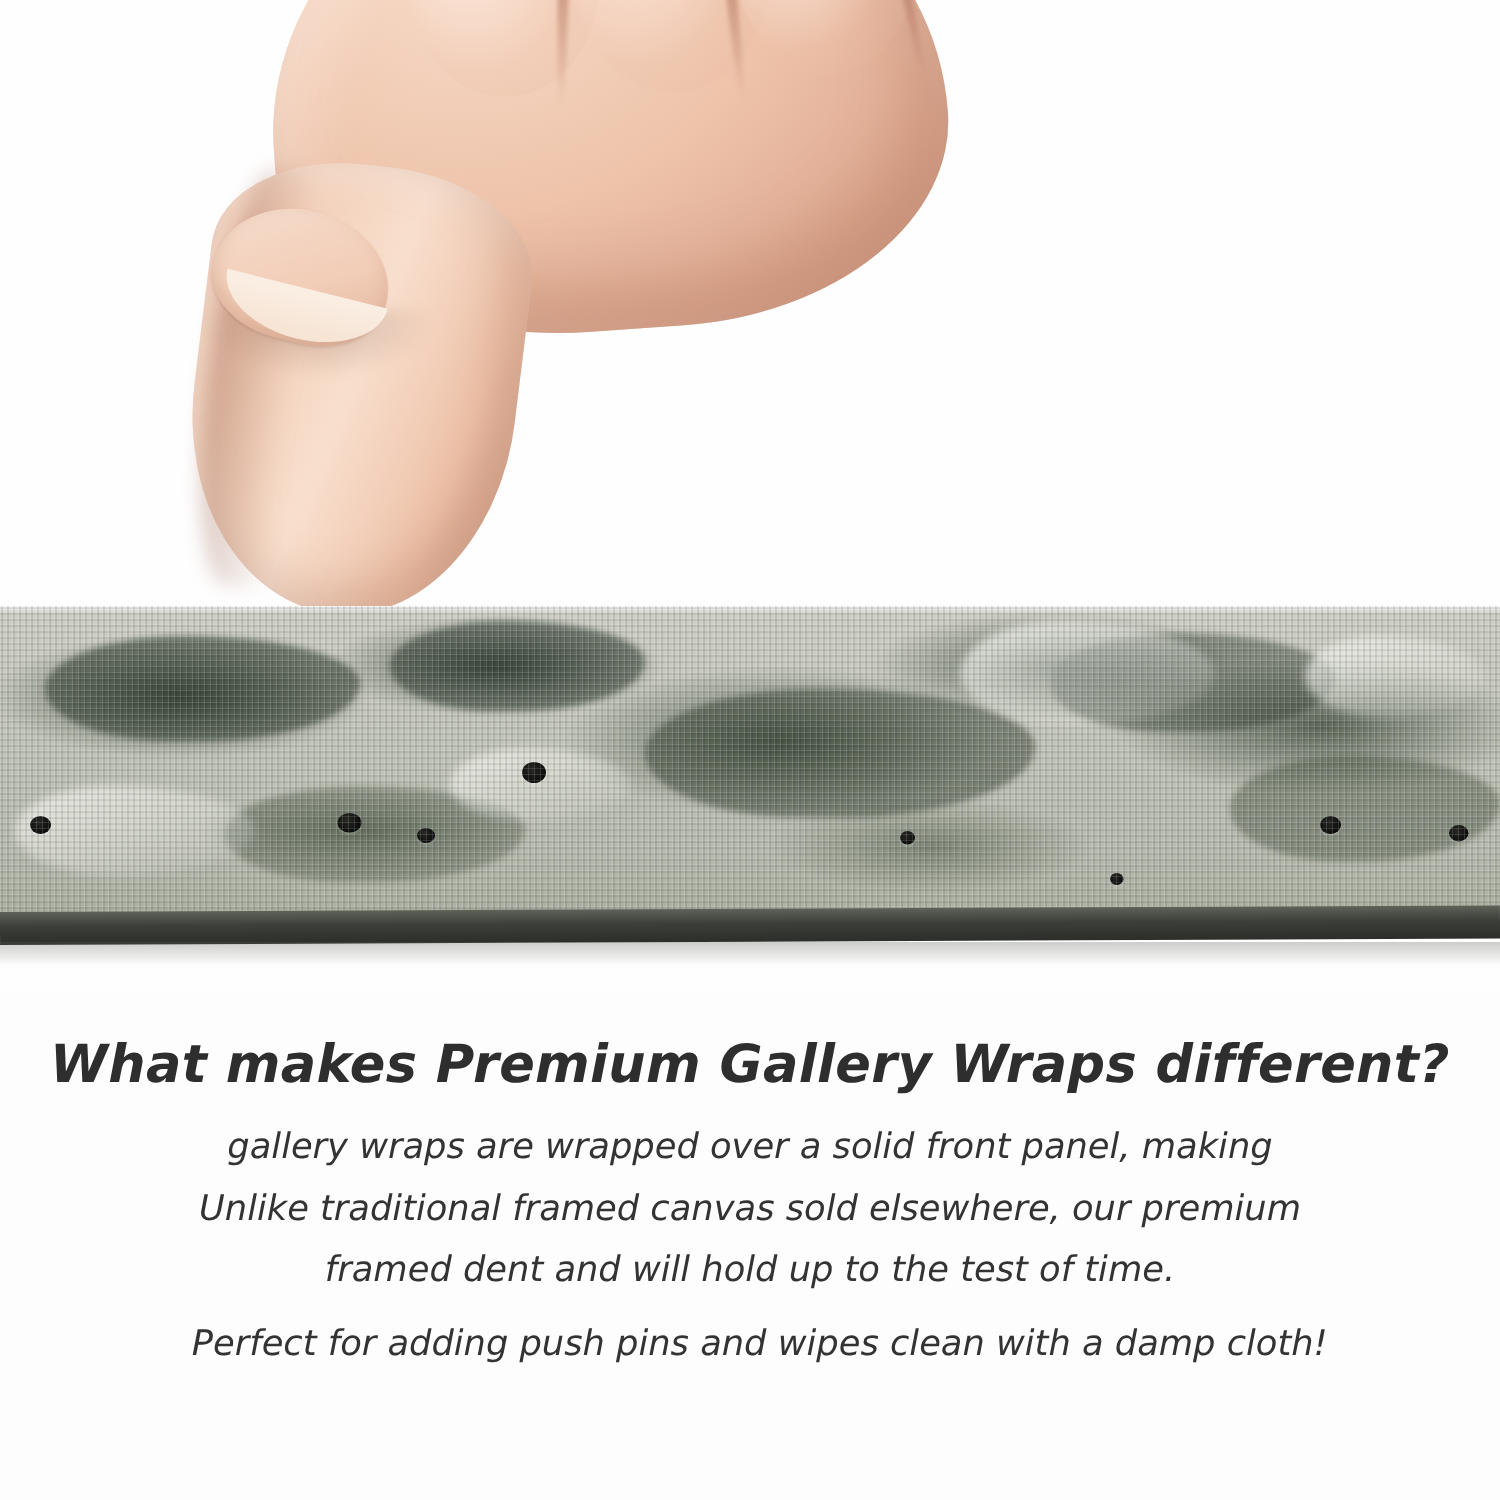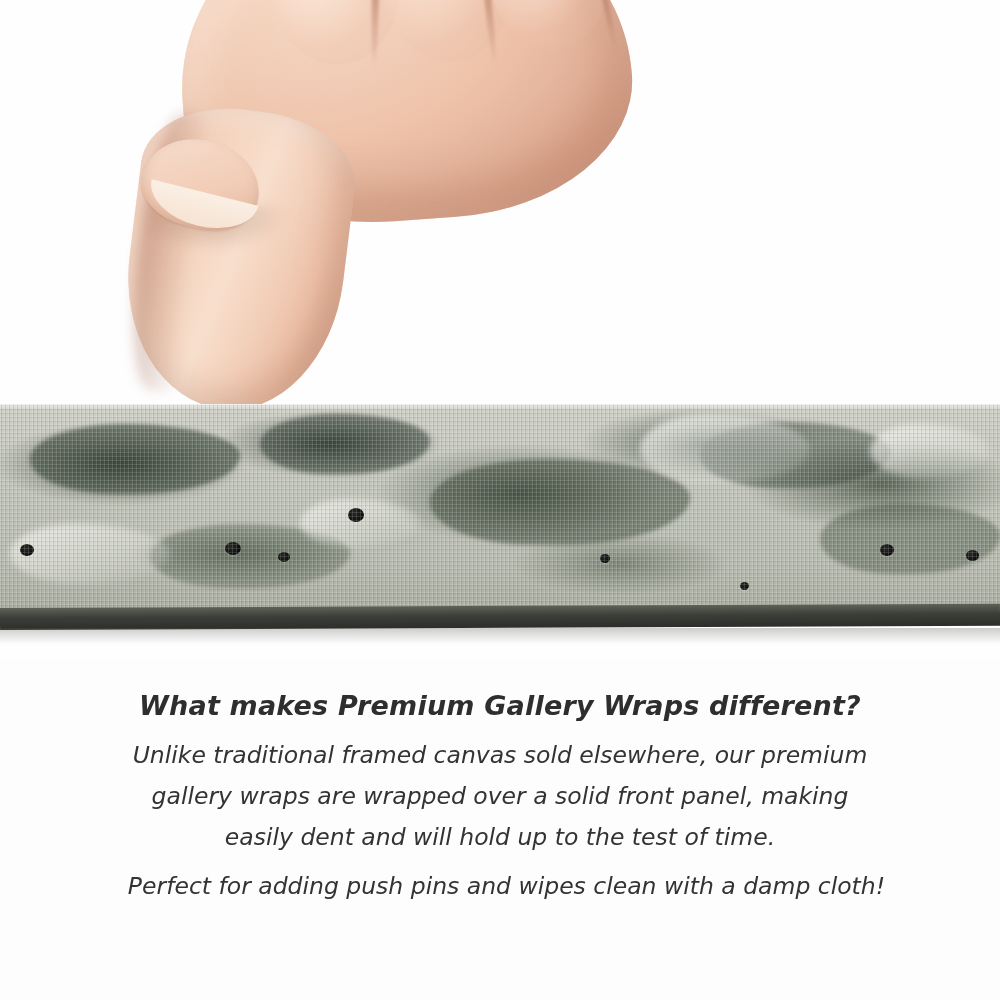--- a/index.html
+++ b/index.html
@@ -201,21 +201,21 @@
     position: absolute;
     left: 0;
     top: 690px;
     width: 1000px;
     text-align: center;
     color: #2e2e2e;
     font-family: "DejaVu Sans", sans-serif;
     font-style: italic;
   }
   .caption-title {
-    font-size: 27px;
+    font-size: 35px;
     font-weight: bold;
     letter-spacing: .2px;
     margin-bottom: 14px;
   }
   .caption-line {
     font-size: 23.5px;
     line-height: 41px;
     color: #333333;
   }
   .caption-last {
@@ -273,19 +273,19 @@
 
       <div class="weave"></div>
     </div>
 
     <div class="strip-bottom-lip"></div>
     <div class="strip-bottom-shadow"></div>
   </div>
 
   <div class="caption">
     <div class="caption-title">What makes Premium Gallery Wraps different?</div>
+    <div class="caption-line">gallery wraps are wrapped over a solid front panel, making</div>
     <div class="caption-line">Unlike traditional framed canvas sold elsewhere, our premium</div>
-    <div class="caption-line">gallery wraps are wrapped over a solid front panel, making</div>
-    <div class="caption-line">easily dent and will hold up to the test of time.</div>
+    <div class="caption-line">framed dent and will hold up to the test of time.</div>
     <div class="caption-line caption-last">Perfect for adding push pins and wipes clean with a damp cloth!</div>
   </div>
 
 </div>
 
 </body></html>

